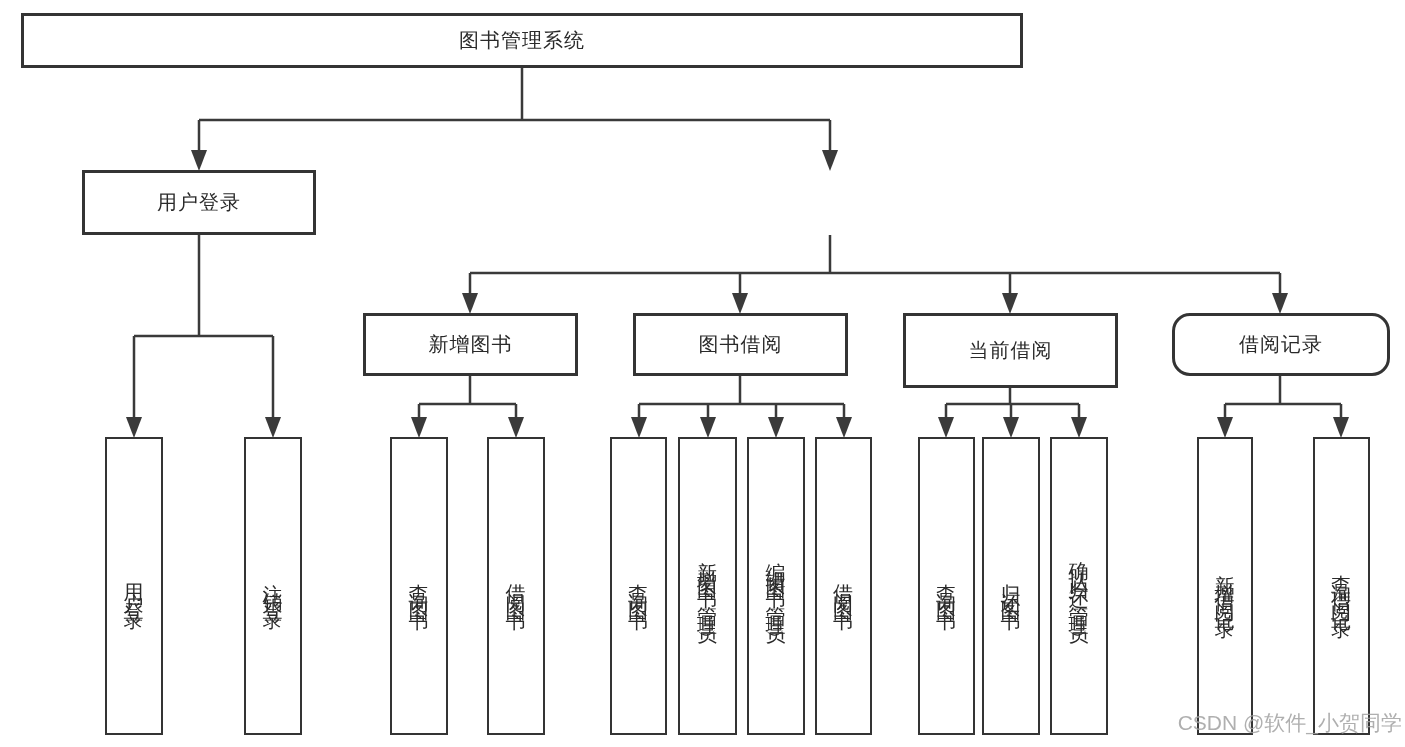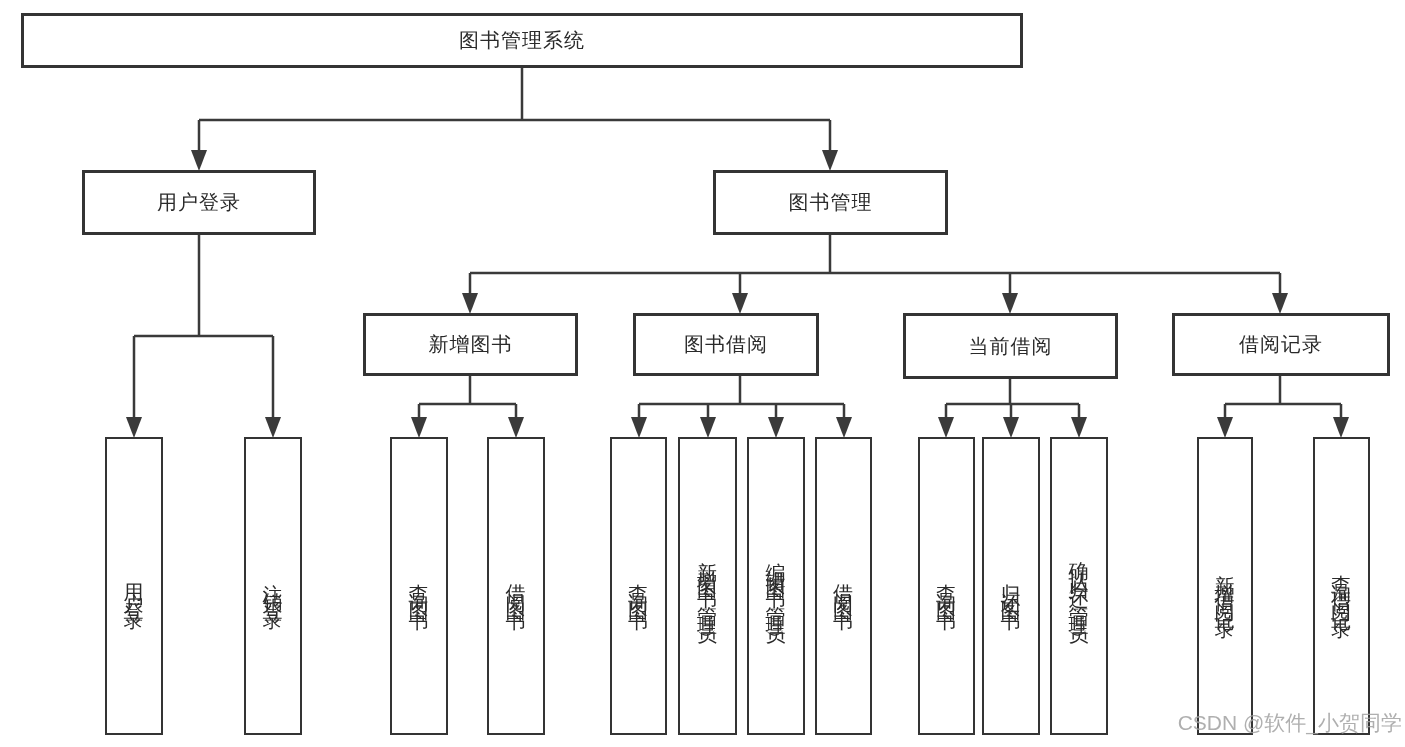--- a/index.html
+++ b/index.html
@@ -109,34 +109,31 @@
     </g>
   </svg>
 
   <div class="box" style="left:21px; top:13px; width:1002px; height:55px;">
     <span class="hlabel">图书管理系统</span>
   </div>
 
   <div class="box" style="left:82px; top:170px; width:234px; height:65px;">
     <span class="hlabel">用户登录</span>
   </div>
-  <div class="box" style="left:713px; top:170px; width:235px; height:65px;">
-    <span class="hlabel">图书管理</span>
-  </div>
 
   <div class="box" style="left:363px; top:313px; width:215px; height:63px;">
     <span class="hlabel">新增图书</span>
   </div>
-  <div class="box" style="left:633px; top:313px; width:186px; height:63px;text-align:center;">
+  <div class="box" style="left:633px; top:313px; width:215px; height:63px;text-align:center;">
     <span class="hlabel">图书借阅</span>
   </div>
-  <div class="box" style="left:903px; top:313px; width:215px; height:66px;align-items:center;">
+  <div class="box" style="left:903px; top:313px; width:215px; height:75px;align-items:center;">
     <span class="hlabel">当前借阅</span>
   </div>
-  <div class="box" style="left:1172px; top:313px; width:218px; height:63px;">
+  <div class="box" style="left:1172px; top:313px; width:218px; height:63px;border-radius:18px;">
     <span class="hlabel">借阅记录</span>
   </div>
 
   <div class="box vbox" style="left:105px; top:437px; width:58px; height:298px;">
     <span class="vlabel">用户登录</span>
   </div>
   <div class="box vbox" style="left:244px; top:437px; width:58px; height:298px;">
     <span class="vlabel">注销登录</span>
   </div>
 

